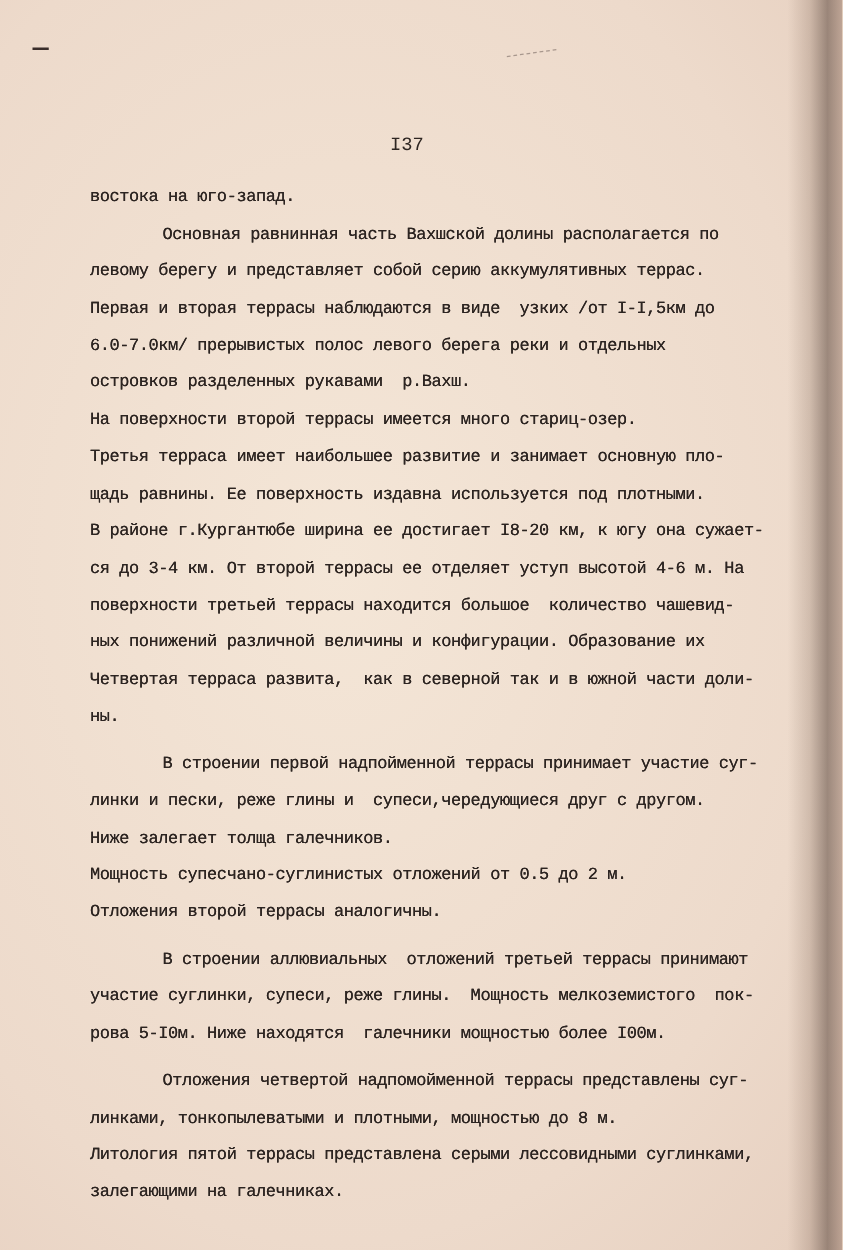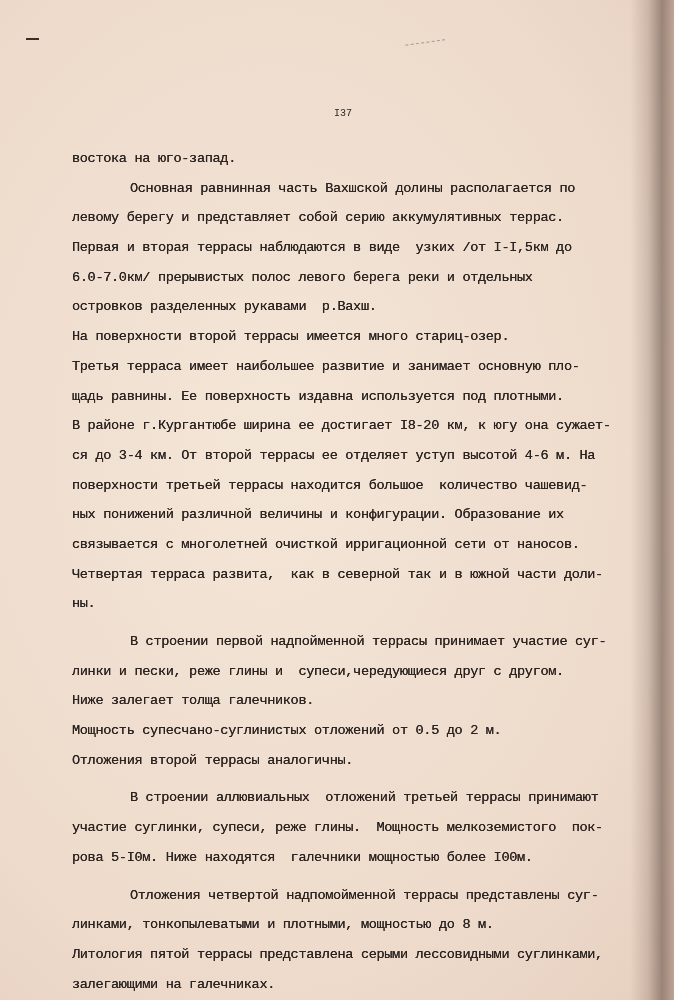--- a/index.html
+++ b/index.html
@@ -16,21 +16,21 @@
   .mark-dash {
     position: absolute; left: 26px; top: 38px; width: 13px; height: 2px; background: #3a2d2a;
   }
   .mark-squiggle {
     position: absolute; left: 405px; top: 38px; width: 40px; height: 4px;
     border-bottom: 1px dashed #8a7a72; transform: rotate(-8deg); opacity: 0.7;
   }
   .page-number {
     position: absolute; left: 312px; top: 108px;
     font-family: "Liberation Mono", "DejaVu Sans Mono", monospace;
-    font-size: 10px; color: #2e2622; margin-left: 22px;
+    font-size: 15px; color: #2e2622;
   }
   .body-text {
     position: absolute; left: 72px; top: 144px; width: 580px;
     font-family: "Liberation Mono", "DejaVu Sans Mono", monospace;
     font-size: 13.6px; color: #2c2421; letter-spacing: -0.35px;
     text-shadow: 0 0 0.4px #2c2421;
   }
   .line { height: 29.7px; line-height: 29.7px; white-space: pre; font-family: Liberation Mono, monospace; }
   .indent { padding-left: 58px; }
   .gap { height: 8px; }
@@ -50,21 +50,20 @@
     <div class="line">Первая и вторая террасы наблюдаются в виде  узких /от I-I,5км до</div>
     <div class="line">6.0-7.0км/ прерывистых полос левого берега реки и отдельных</div>
     <div class="line">островков разделенных рукавами  р.Вахш.</div>
     <div class="line">На поверхности второй террасы имеется много стариц-озер.</div>
     <div class="line">Третья терраса имеет наибольшее развитие и занимает основную пло-</div>
     <div class="line">щадь равнины. Ее поверхность издавна используется под плотными.</div>
     <div class="line">В районе г.Кургантюбе ширина ее достигает I8-20 км, к югу она сужает-</div>
     <div class="line">ся до 3-4 км. От второй террасы ее отделяет уступ высотой 4-6 м. На</div>
     <div class="line">поверхности третьей террасы находится большое  количество чашевид-</div>
     <div class="line">ных понижений различной величины и конфигурации. Образование их</div>
-    <div class="line">связывается с многолетней очисткой ирригационной сети от наносов.</div>
     <div class="line">Четвертая терраса развита,  как в северной так и в южной части доли-</div>
     <div class="line">ны.</div>
     <div class="gap"></div>
     <div class="line indent">В строении первой надпойменной террасы принимает участие суг-</div>
     <div class="line">линки и пески, реже глины и  супеси,чередующиеся друг с другом.</div>
     <div class="line">Ниже залегает толща галечников.</div>
     <div class="line">Мощность супесчано-суглинистых отложений от 0.5 до 2 м.</div>
     <div class="line">Отложения второй террасы аналогичны.</div>
     <div class="gap"></div>
     <div class="line indent">В строении аллювиальных  отложений третьей террасы принимают</div>

